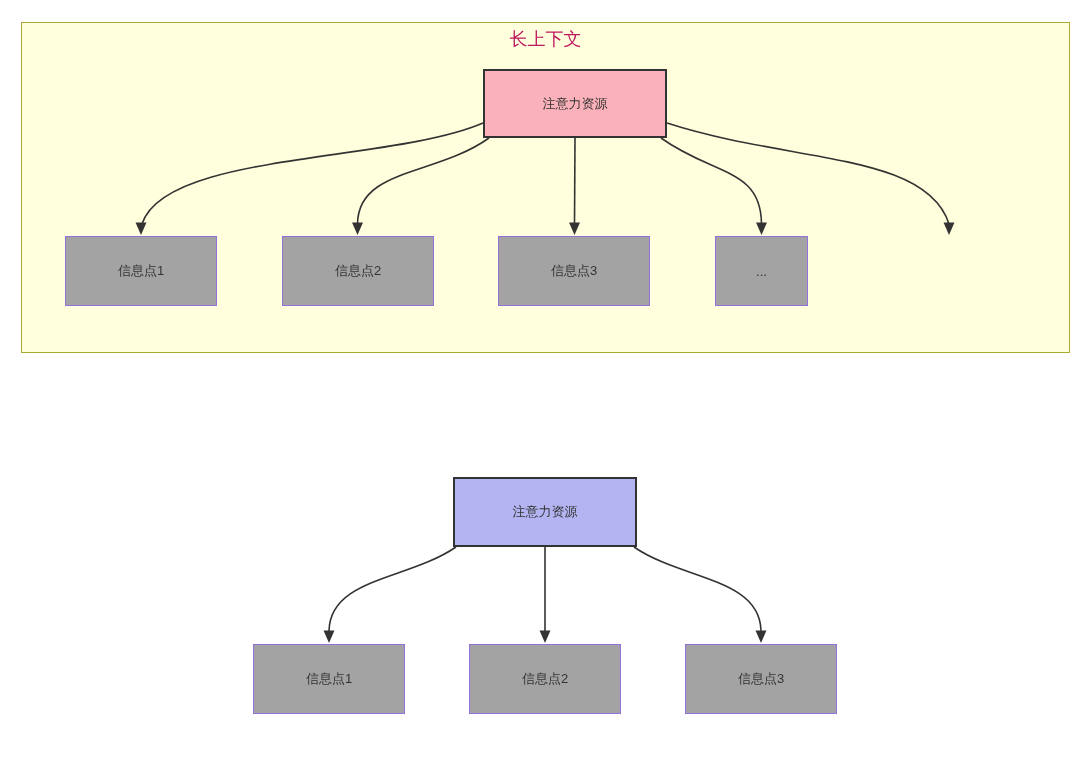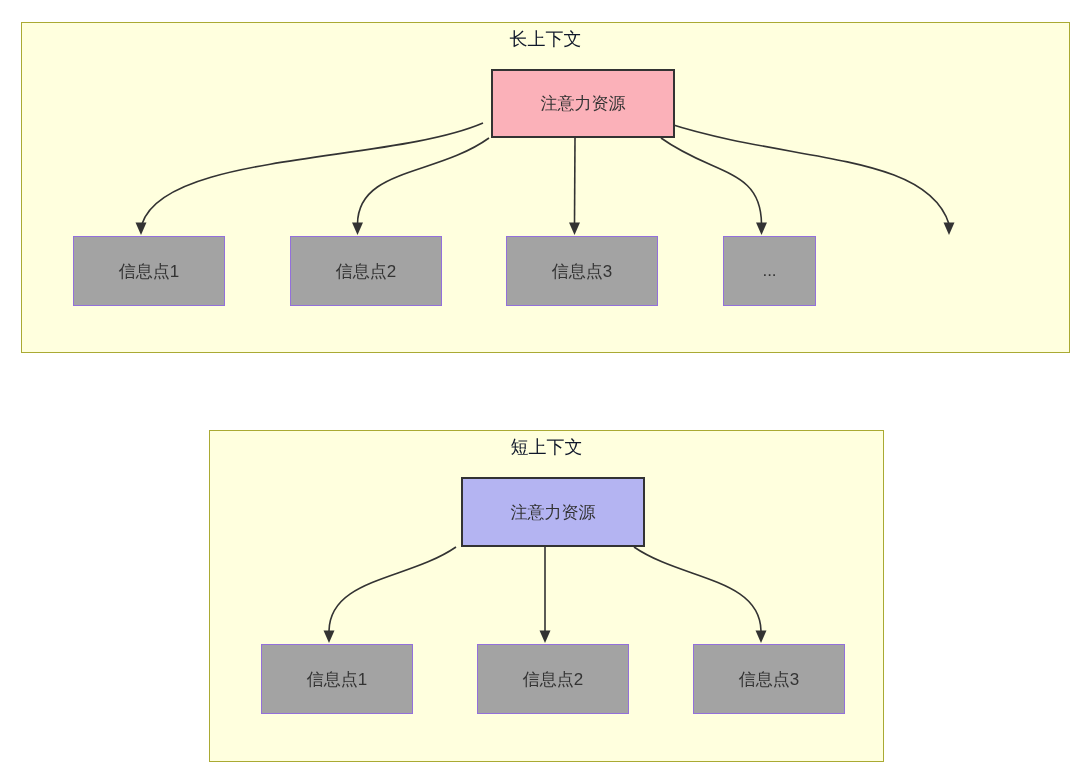--- a/index.html
+++ b/index.html
@@ -20,41 +20,40 @@
     z-index: 1;
   }
   .panel-long  { left: 21px;  top: 22px;  width: 1049px; height: 331px; }
   .panel-short { left: 209px; top: 430px; width: 675px;  height: 332px; }
   .panel-title {
     position: absolute;
     left: 0; right: 0; top: 5px;
     text-align: center;
     font-size: 18px;
     line-height: 22px;
-    color: #0f172a;
+    color: #be185d;
   }
   .edge-layer {
     position: absolute;
     left: 0; top: 0;
     width: 1080px; height: 774px;
     z-index: 2;
   }
   .edge { fill: none; stroke: #333333; stroke-width: 1.6px; }
   .arrowhead { fill: #333333; stroke: none; }
   .node {
     position: absolute;
     box-sizing: border-box;
     display: flex;
     align-items: center;
     justify-content: center;
-    font-size: 17px;
+    font-size: 13px;
     color: #333333;
     z-index: 3;
     text-align: center;
-    margin-left: 8px;
   }
   .node.attention { border: 2.5px solid #333333; }
   .node.attention-long  { background: #fbb1b9; left: 483px; top: 69px;  width: 184px; height: 69px; }
   .node.attention-short { background: #b4b4f2; left: 453px; top: 477px; width: 184px; height: 70px; }
   .node.info { background: #a3a3a3; border: 1.5px solid #9370db; }
   
   .node.l1 { left: 65px;  top: 236px; width: 152px; height: 70px; }
   .node.l2 { left: 282px; top: 236px; width: 152px; height: 70px; }
   .node.l3 { left: 498px; top: 236px; width: 152px; height: 70px; }
   .node.l4 { left: 715px; top: 236px; width: 93px;  height: 70px; }
@@ -64,23 +63,20 @@
   .node.s2 { left: 469px; top: 644px; width: 152px; height: 70px; }
   .node.s3 { left: 685px; top: 644px; width: 152px; height: 70px; }
 </style>
 </head>
 <body>
 
 <div class="canvas">
 
   <div class="panel panel-long">
     <div class="panel-title">长上下文</div>
-  </div>
-  <div class="panel panel-short">
-    <div class="panel-title">短上下文</div>
   </div>
 
   <svg class="edge-layer" viewBox="0 0 1080 774" xmlns="http://www.w3.org/2000/svg">
 
     <path class="edge" d="M483,123 C390,163 165,152 142,224"></path>
     <polygon class="arrowhead" points="135.5,222.5 146.5,222.5 141,235"></polygon>
     <path class="edge" d="M489,138 C436,176 358,168 357.5,224"></path>
     <polygon class="arrowhead" points="352,222.5 363,222.5 357.5,235"></polygon>
     <path class="edge" d="M575,138 L574.5,224"></path>
     <polygon class="arrowhead" points="569,222.5 580,222.5 574.5,235"></polygon>

